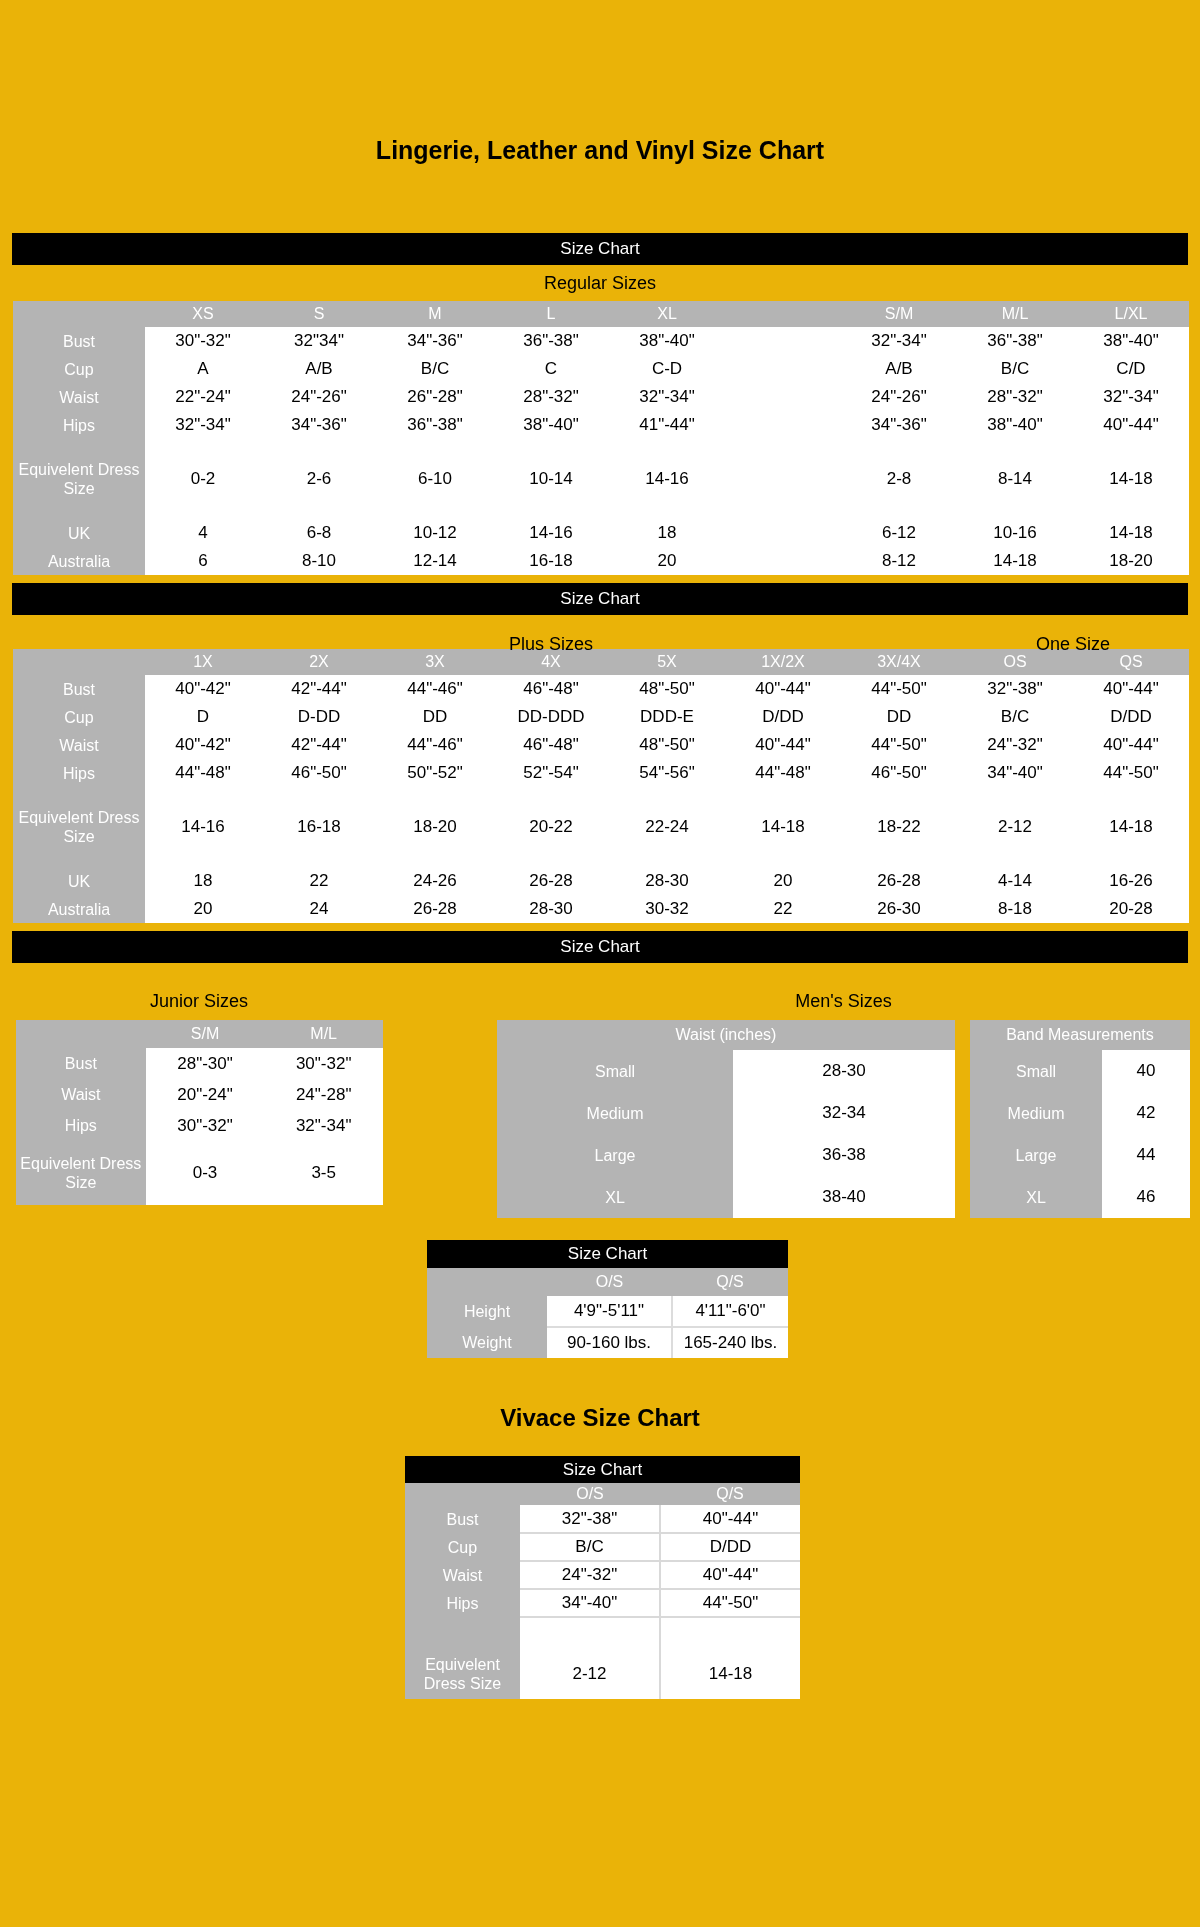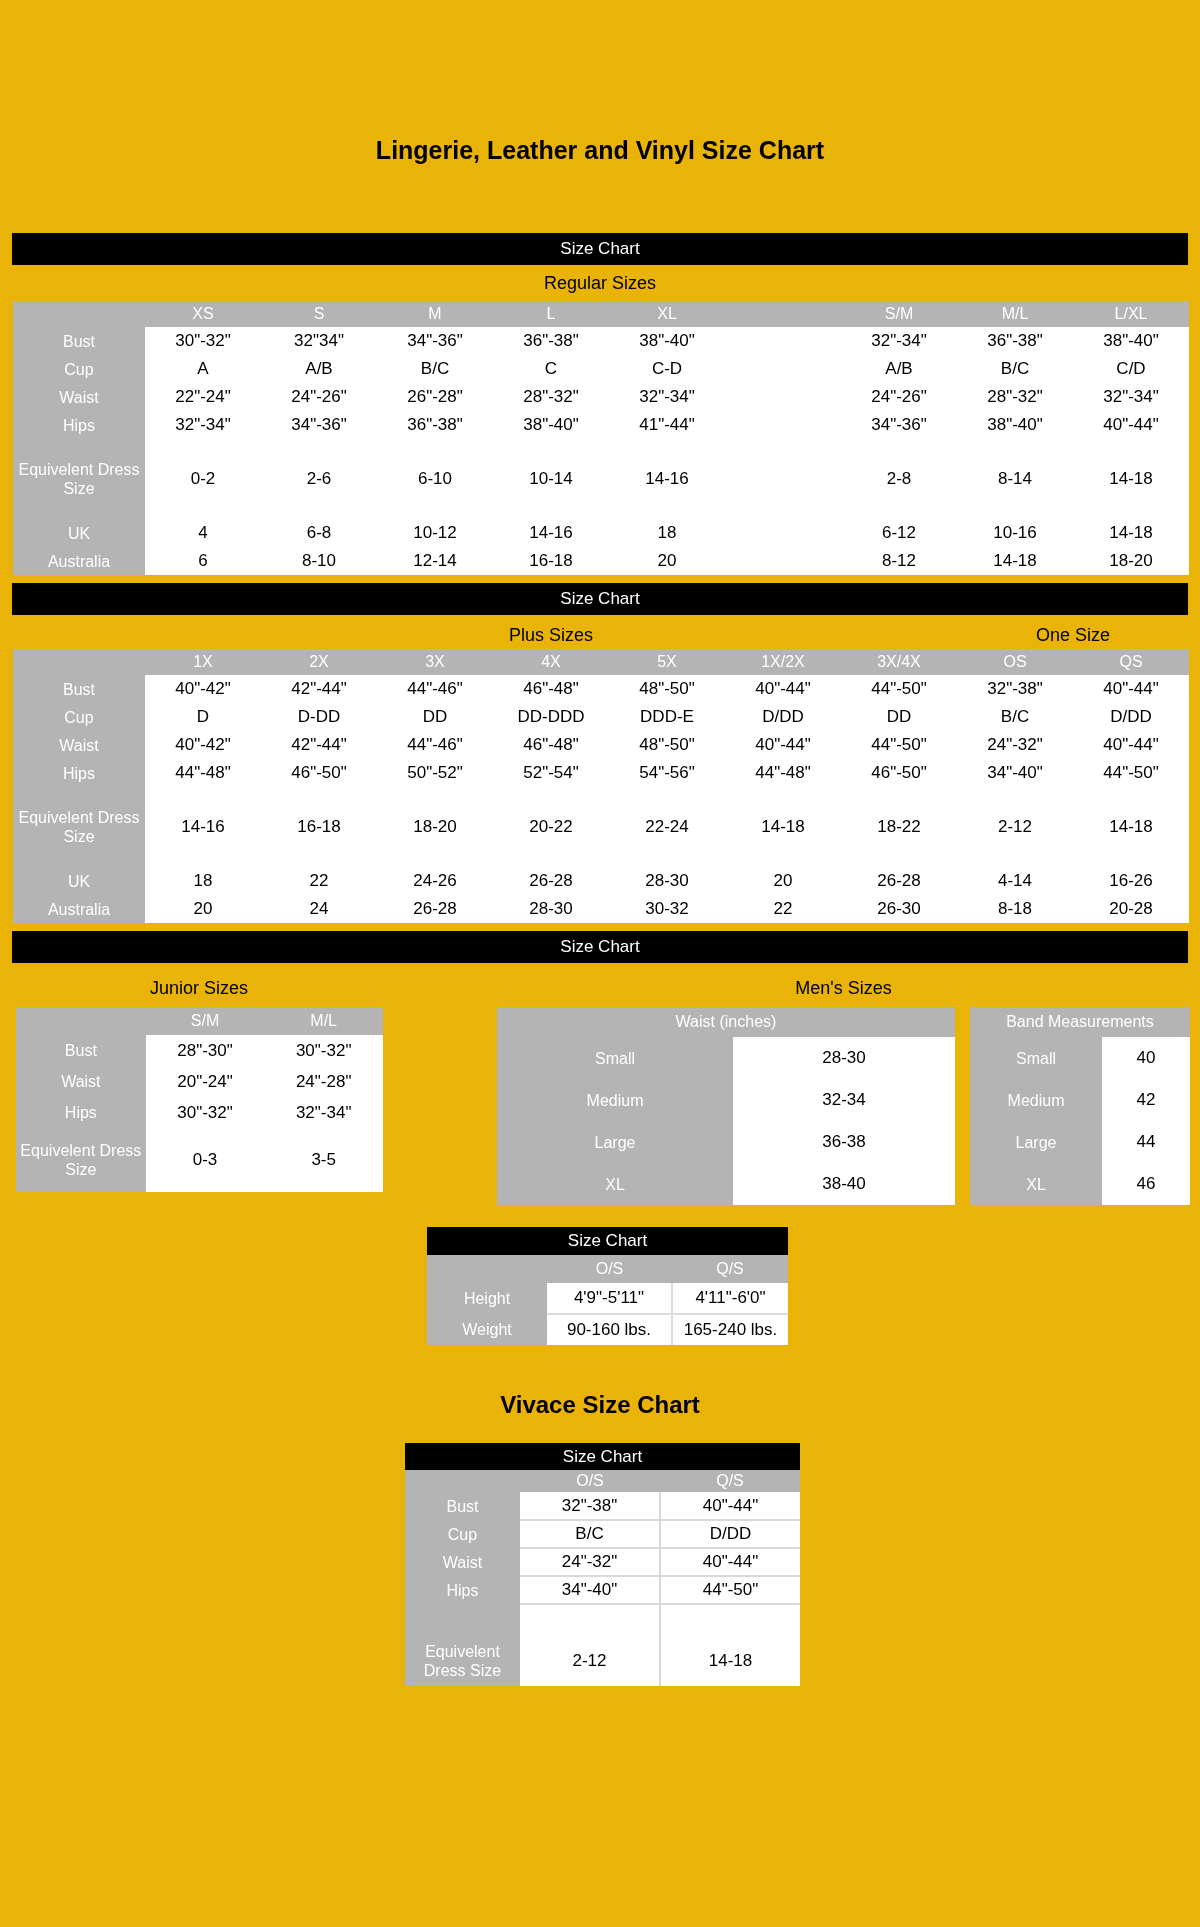--- a/index.html
+++ b/index.html
@@ -12,42 +12,42 @@
     font-size:25px;font-weight:bold;color:#000;
   }
   .bar{
     margin:0 12px;height:32px;line-height:32px;background:#000;color:#fff;
     text-align:center;font-size:17px;
   }
   .bar.first{margin-top:68px;}
   .bar.mid{margin-top:8px;}
   .section-line{height:36px;line-height:36px;text-align:center;font-size:18px;color:#000;}
   .plus-line{position:relative;height:34px;margin-left:13px;width:1176px;}
-  .plus-line span{position:absolute;top:3px;line-height:34px;text-align:center;font-size:18px;}
+  .plus-line span{position:absolute;top:12px;line-height:34px;text-align:center;font-size:18px;}
   .plus-label{left:132px;width:812px;}
   .one-size-label{left:944px;width:232px;}
 
   table.sz{border-collapse:collapse;table-layout:fixed;margin-left:13px;}
   .sz td{text-align:center;vertical-align:middle;padding:0;overflow:hidden;}
   .sz .hc{background:#b4b4b4;color:#fff;font-size:16px;}
   .sz .lc{background:#b4b4b4;color:#fff;font-size:16px;line-height:19px;}
   .sz .dc{background:#ffffff;color:#000;font-size:17px;}
   .sz tr{height:28px;}
   .sz tr.hrow{height:26px;}
   .sz tr.tall{height:80px;}
 
   table.jr{margin-left:1px;}
   .jr tr{height:31px;}
   .jr tr.hrow{height:28px;}
   .jr tr.tall{height:64px;}
 
   .row-jm{display:flex;margin:10px 0 0 15px;}
   .jr-block{width:368px;}
   .mens-block{margin-left:114px;width:693px;}
-  .sub-title{height:34px;line-height:30px;text-align:center;font-size:18px;}
+  .sub-title{height:34px;line-height:30px;text-align:center;font-size:18px;margin-top:13px;}
   .mens-tables{display:flex;gap:15px;}
   table.mens{margin-left:0;padding-left:16px;}
   .mens tr{height:42px;}
   .mens tr.hrow{height:30px;}
 
   .hos-block{margin-left:427px;width:361px;margin-top:22px;}
   .viv-block{margin-left:405px;width:395px;margin-top:24px;}
   .hos-block .bar,.viv-block .bar{margin:0;height:28px;line-height:28px;}
   .viv-block .bar{height:27px;line-height:27px;}
   table.hos,table.viv{margin-left:0;}

